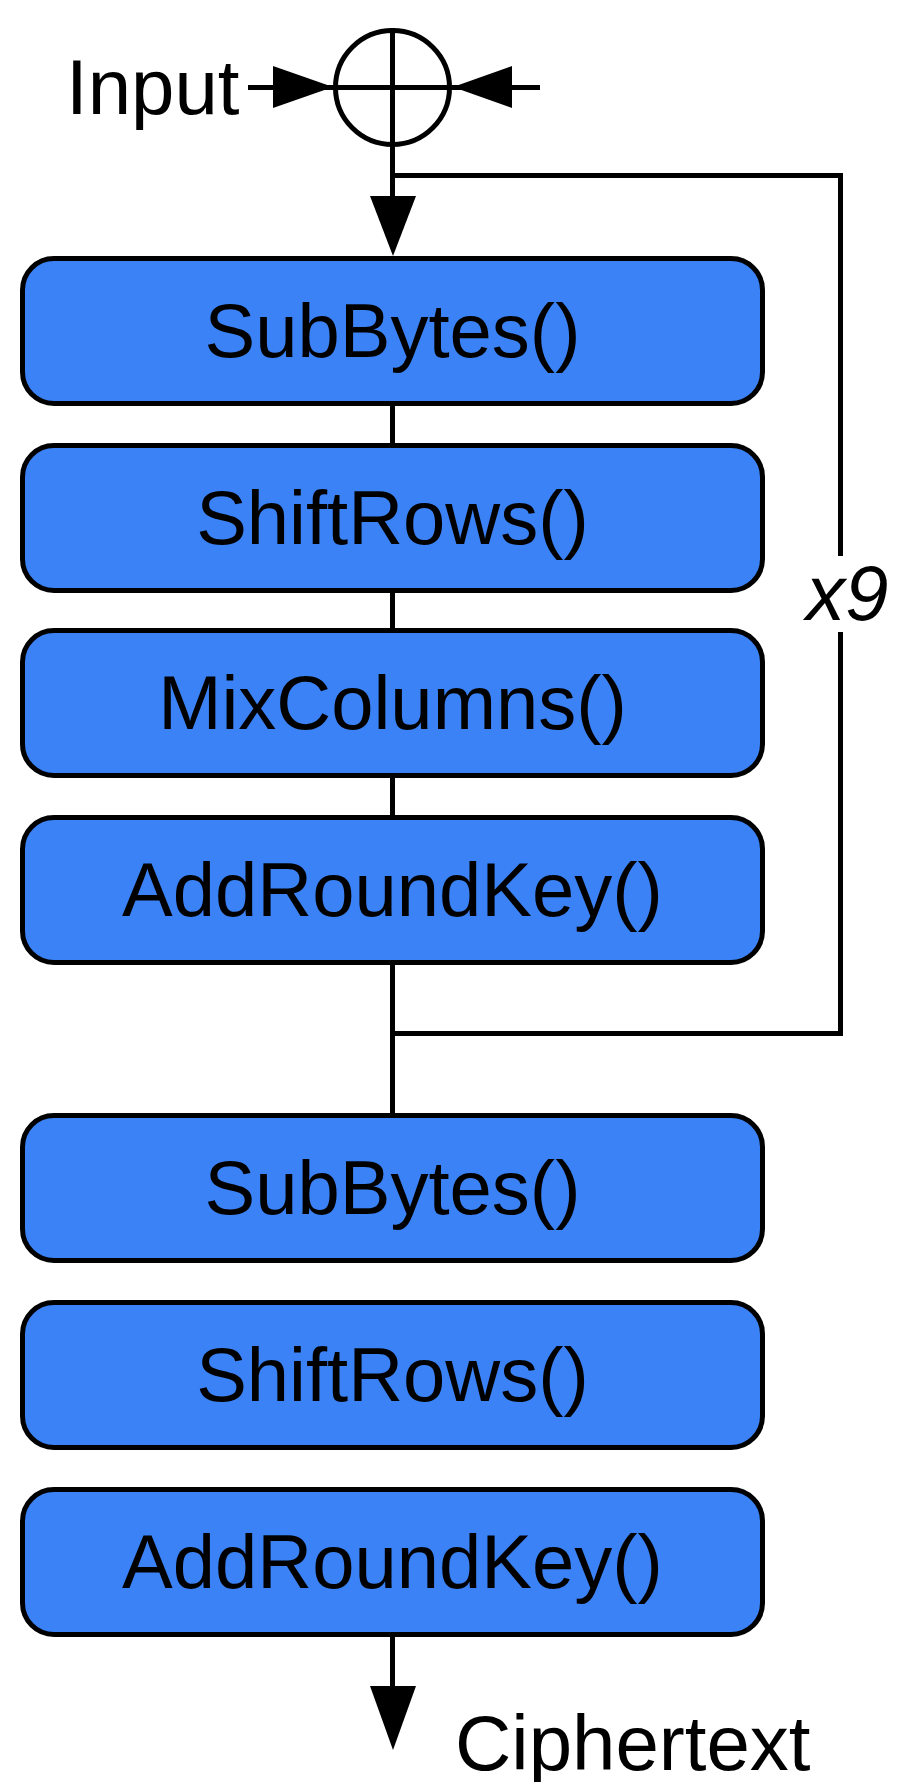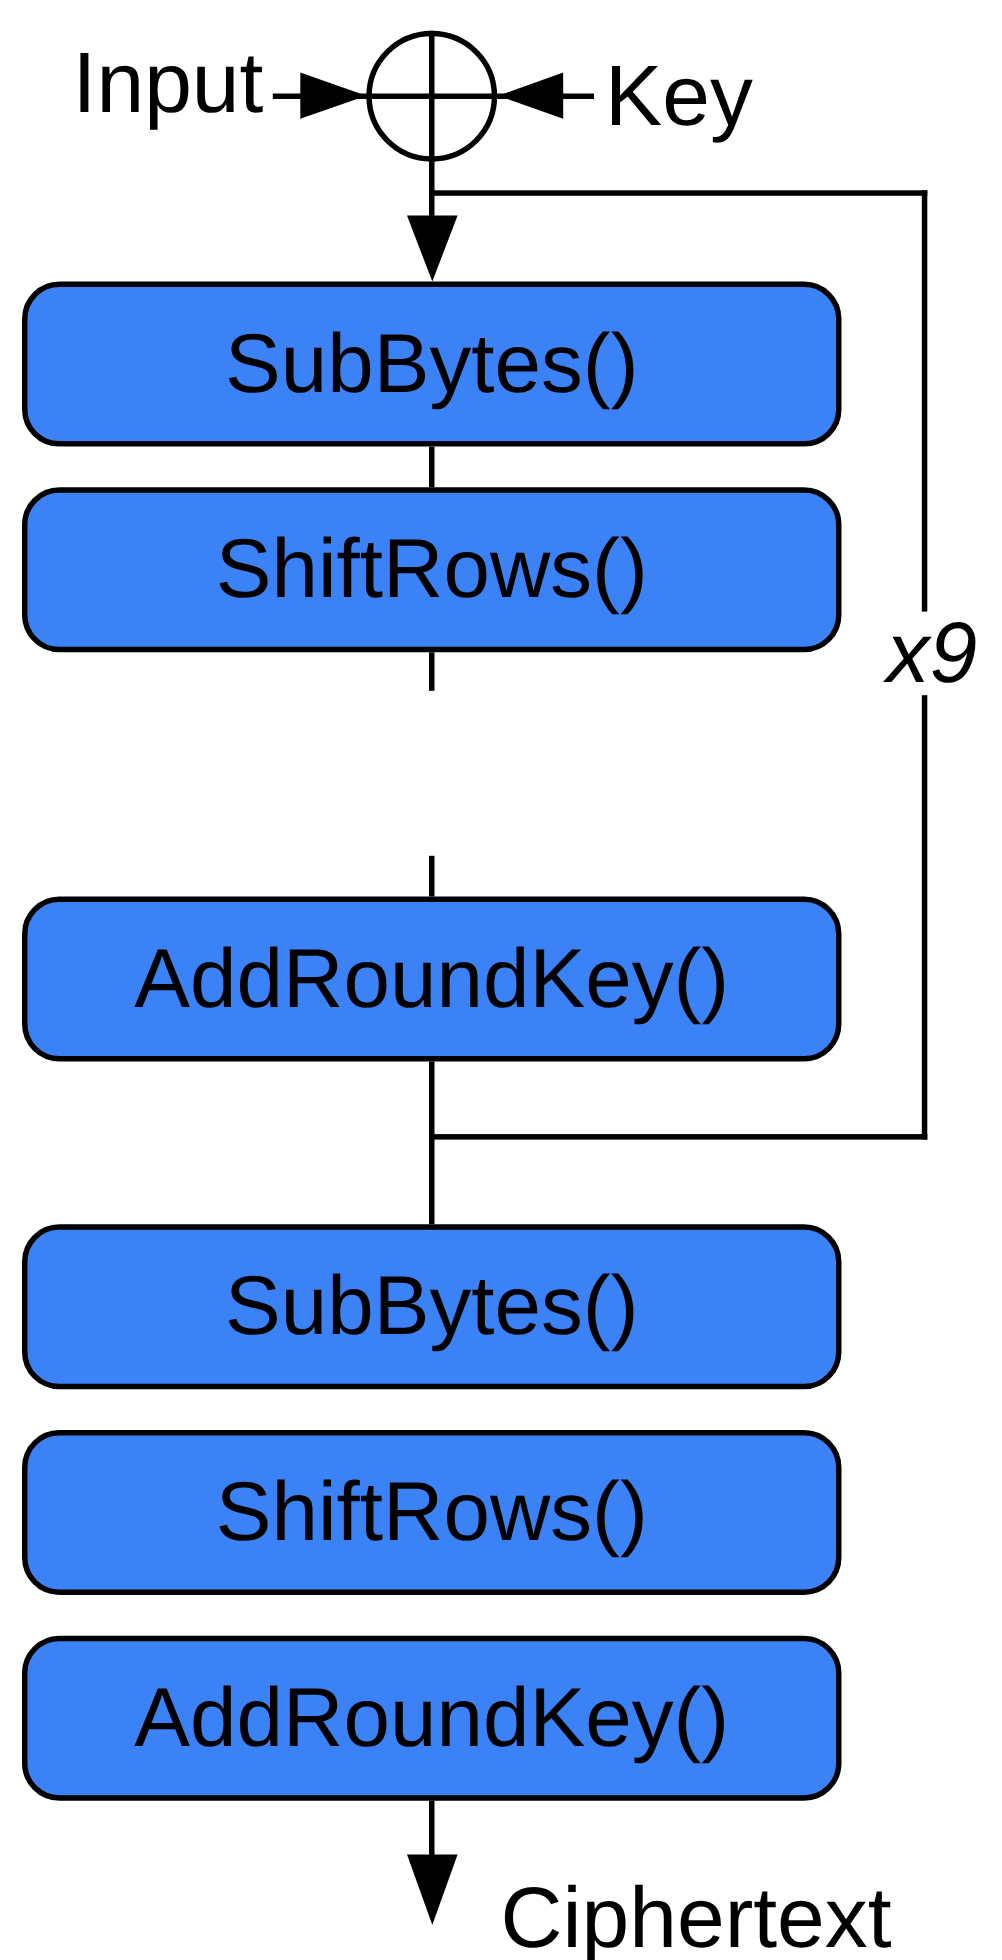--- a/index.html
+++ b/index.html
@@ -25,22 +25,21 @@
   .circle{
     position:absolute;left:333px;top:28px;width:119px;height:119px;
     border:5px solid #000;border-radius:50%;box-sizing:border-box;background:transparent;
   }
 </style>
 </head>
 <body>
 
 <div class="stage">
 
-  <div class="lbl" style="left:66px;top:36px;text-align:right;">Input</div>
-  <div class="lbl" style="left:550px;top:48px;">Key</div>
+  <div class="lbl" style="left:66px;top:48px;text-align:right;">Input</div>
 
   <div class="line h" style="left:248px;top:85px;width:292px;"></div>
 
   <div class="line v" style="left:390px;top:28px;height:170px;"></div>
 
   <div class="tri right" style="left:273px;top:66px;"></div>
   <div class="tri left" style="left:453px;top:66px;"></div>
 
   <div class="circle"></div>
 
@@ -56,20 +55,23 @@
   <div class="line v" style="left:390px;top:593px;height:35px;"></div>
   <div class="line v" style="left:390px;top:778px;height:37px;"></div>
   <div class="line v" style="left:390px;top:965px;height:148px;"></div>
 
   <div class="box" style="top:256px;">
       <span>SubBytes()</span>
     </div>
   <div class="box" style="top:443px;">
       <span>ShiftRows()</span>
     </div>
+  <div class="box" style="top:628px;">
+      <span>MixColumns()</span>
+    </div>
   <div class="box" style="top:815px;">
       <span>AddRoundKey()</span>
     </div>
   <div class="box" style="top:1113px;">
       <span>SubBytes()</span>
     </div>
   <div class="box" style="top:1300px;">
       <span>ShiftRows()</span>
     </div>
   <div class="box" style="top:1487px;">

